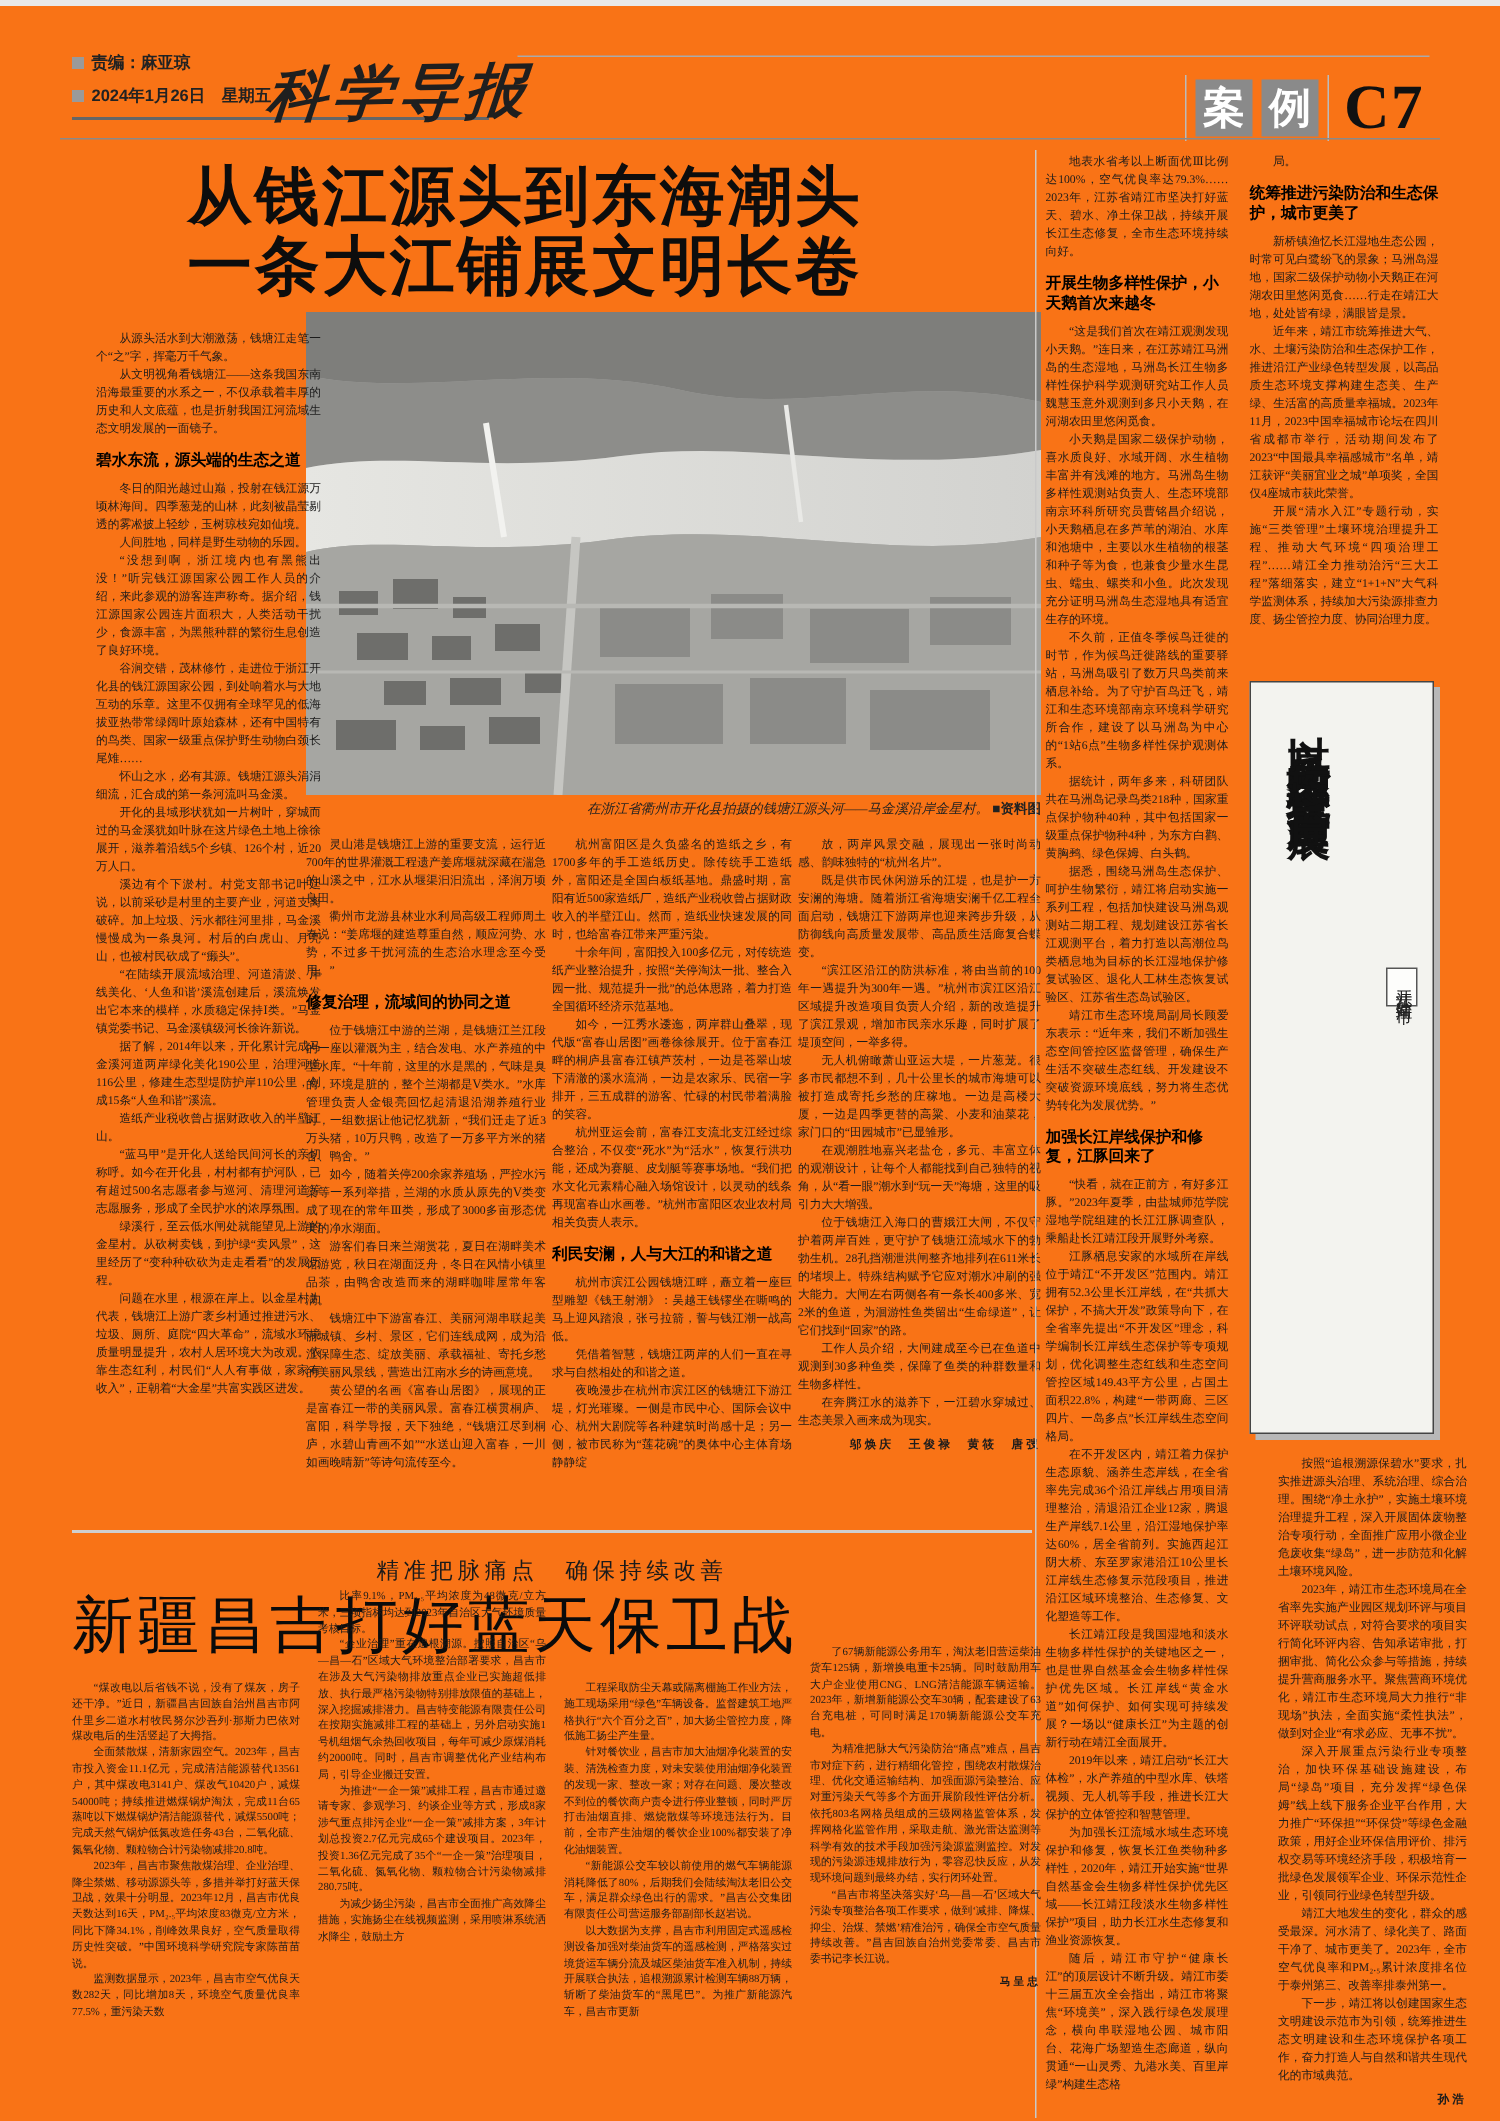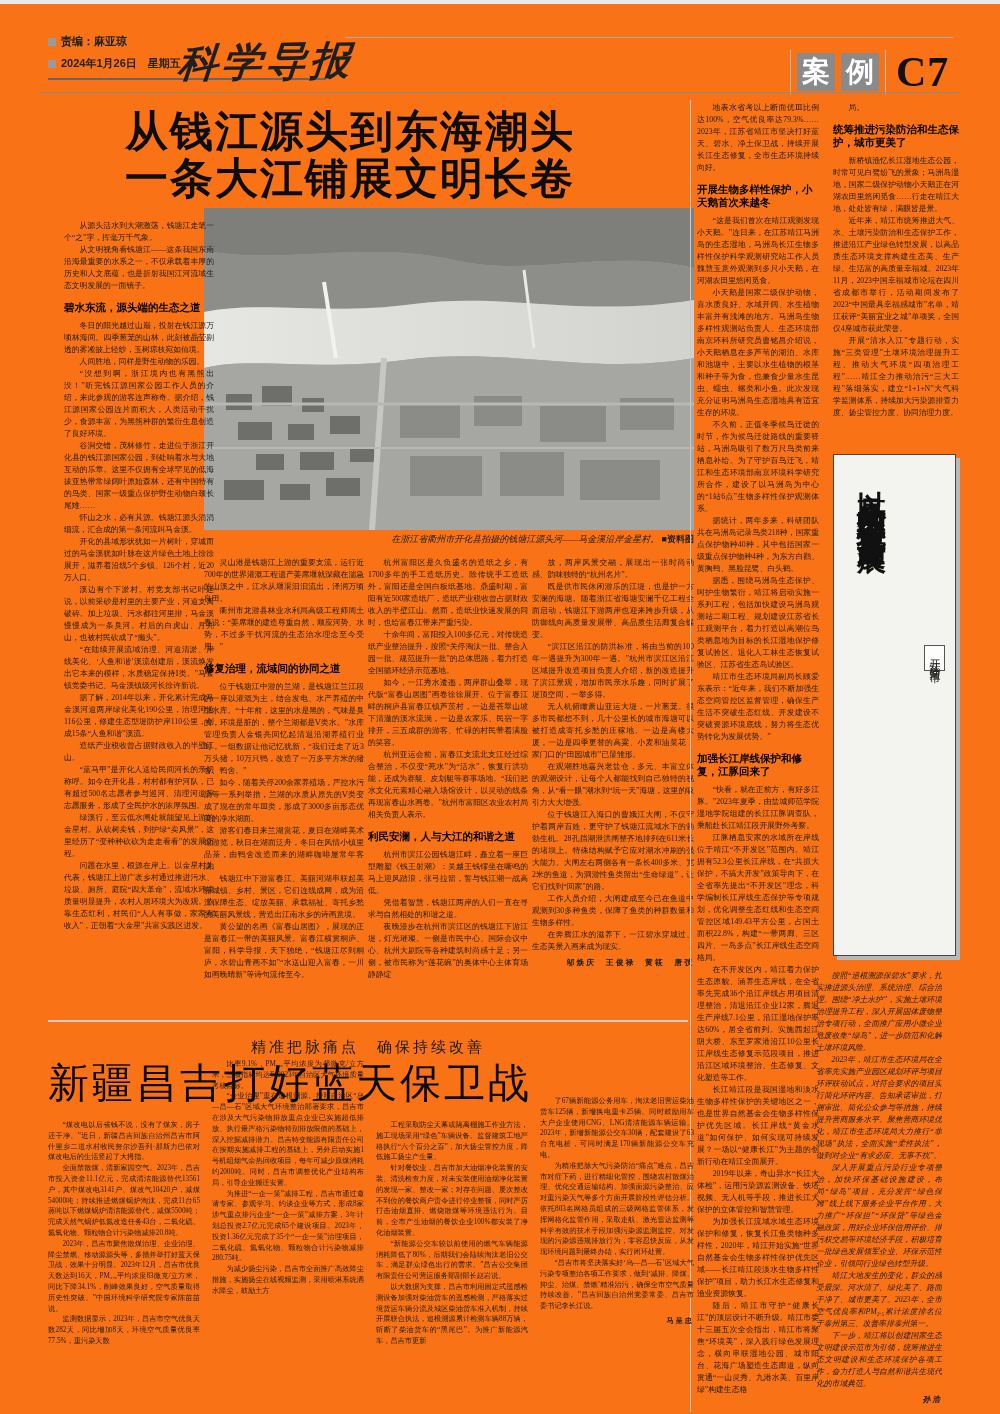--- a/index.html
+++ b/index.html
@@ -185,46 +185,46 @@
 
   <div class="mid-rule"></div>
   <div class="right-sep"></div>
 
   <div class="col" style="left:697px;top:98px;width:122px;height:1312px;">
       <p class="para">地表水省考以上断面优Ⅲ比例达100%，空气优良率达79.3%……2023年，江苏省靖江市坚决打好蓝天、碧水、净土保卫战，持续开展长江生态修复，全市生态环境持续向好。</p>
       <h3 class="subhead">开展生物多样性保护，小天鹅首次来越冬</h3>
       <p class="para">“这是我们首次在靖江观测发现小天鹅。”连日来，在江苏靖江马洲岛的生态湿地，马洲岛长江生物多样性保护科学观测研究站工作人员魏慧玉意外观测到多只小天鹅，在河湖农田里悠闲觅食。</p>
       <p class="para">小天鹅是国家二级保护动物，喜水质良好、水域开阔、水生植物丰富并有浅滩的地方。马洲岛生物多样性观测站负责人、生态环境部南京环科所研究员曹铭昌介绍说，小天鹅栖息在多芦苇的湖泊、水库和池塘中，主要以水生植物的根茎和种子等为食，也兼食少量水生昆虫、蠕虫、螺类和小鱼。此次发现充分证明马洲岛生态湿地具有适宜生存的环境。</p>
       <p class="para">不久前，正值冬季候鸟迁徙的时节，作为候鸟迁徙路线的重要驿站，马洲岛吸引了数万只鸟类前来栖息补给。为了守护百鸟迁飞，靖江和生态环境部南京环境科学研究所合作，建设了以马洲岛为中心的“1站6点”生物多样性保护观测体系。</p>
-      <p class="para">据统计，两年多来，科研团队共在马洲岛记录鸟类218种，国家重点保护物种40种，其中包括国家一级重点保护物种4种，为东方白鹳、黄胸鹀、黑脸琵鹭、白头鹤。</p>
+      <p class="para">据统计，两年多来，科研团队共在马洲岛记录鸟类218种，国家重点保护物种40种，其中包括国家一级重点保护物种4种，为东方白鹳、黄胸鹀、绿色保姆、白头鹤。</p>
       <p class="para">据悉，围绕马洲岛生态保护、呵护生物繁衍，靖江将启动实施一系列工程，包括加快建设马洲岛观测站二期工程、规划建设江苏省长江观测平台，着力打造以高潮位鸟类栖息地为目标的长江湿地保护修复试验区、退化人工林生态恢复试验区、江苏省生态岛试验区。</p>
       <p class="para">靖江市生态环境局副局长顾爱东表示：“近年来，我们不断加强生态空间管控区监督管理，确保生产生活不突破生态红线、开发建设不突破资源环境底线，努力将生态优势转化为发展优势。”</p>
       <h3 class="subhead">加强长江岸线保护和修复，江豚回来了</h3>
       <p class="para">“快看，就在正前方，有好多江豚。”2023年夏季，由盐城师范学院湿地学院组建的长江江豚调查队，乘船赴长江靖江段开展野外考察。</p>
       <p class="para">江豚栖息安家的水域所在岸线位于靖江“不开发区”范围内。靖江拥有52.3公里长江岸线，在“共抓大保护，不搞大开发”政策导向下，在全省率先提出“不开发区”理念，科学编制长江岸线生态保护等专项规划，优化调整生态红线和生态空间管控区域149.43平方公里，占国土面积22.8%，构建“一带两廊、三区四片、一岛多点”长江岸线生态空间格局。</p>
       <p class="para">在不开发区内，靖江着力保护生态原貌、涵养生态岸线，在全省率先完成36个沿江岸线占用项目清理整治，清退沿江企业12家，腾退生产岸线7.1公里，沿江湿地保护率达60%，居全省前列。实施西起江阴大桥、东至罗家港沿江10公里长江岸线生态修复示范段项目，推进沿江区域环境整治、生态修复、文化塑造等工作。</p>
       <p class="para">长江靖江段是我国湿地和淡水生物多样性保护的关键地区之一，也是世界自然基金会生物多样性保护优先区域。长江岸线“黄金水道”如何保护、如何实现可持续发展？一场以“健康长江”为主题的创新行动在靖江全面展开。</p>
-      <p class="para">2019年以来，奇山异水“长江大体检”，运用污染源监测设备、铁塔视频、无人机等手段，推进长江大保护的立体管控和智慧管理。</p>
+      <p class="para">2019年以来，靖江启动“长江大体检”，水产养殖的中型水库、铁塔视频、无人机等手段，推进长江大保护的立体管控和智慧管理。</p>
       <p class="para">为加强长江流域水域生态环境保护和修复，恢复长江鱼类物种多样性，2020年，靖江开始实施“世界自然基金会生物多样性保护优先区域——长江靖江段淡水生物多样性保护”项目，助力长江水生态修复和渔业资源恢复。</p>
       <p class="para">随后，靖江市守护“健康长江”的顶层设计不断升级。靖江市委十三届五次全会指出，靖江市将聚焦“环境美”，深入践行绿色发展理念，横向串联湿地公园、城市阳台、花海广场塑造生态廊道，纵向贯通“一山灵秀、九港水美、百里岸绿”构建生态格</p>
     </div>
   <div class="col" style="left:833px;top:98px;width:126px;height:344px;">
       <p class="para">局。</p>
       <h3 class="subhead">统筹推进污染防治和生态保护，城市更美了</h3>
       <p class="para">新桥镇渔忆长江湿地生态公园，时常可见白鹭纷飞的景象；马洲岛湿地，国家二级保护动物小天鹅正在河湖农田里悠闲觅食……行走在靖江大地，处处皆有绿，满眼皆是景。</p>
       <p class="para">近年来，靖江市统筹推进大气、水、土壤污染防治和生态保护工作，推进沿江产业绿色转型发展，以高品质生态环境支撑构建生态美、生产绿、生活富的高质量幸福城。2023年11月，2023中国幸福城市论坛在四川省成都市举行，活动期间发布了2023“中国最具幸福感城市”名单，靖江获评“美丽宜业之城”单项奖，全国仅4座城市获此荣誉。</p>
       <p class="para">开展“清水入江”专题行动，实施“三类管理”土壤环境治理提升工程、推动大气环境“四项治理工程”……靖江全力推动治污“三大工程”落细落实，建立“1+1+N”大气科学监测体系，持续加大污染源排查力度、扬尘管控力度、协同治理力度。</p>
     </div>
 
   <div class="vbox">
     <div class="vtitle">以高品质生态环境支撑高质量发展</div>
     <div class="vtag">开江苏省靖江市</div>
   </div>
 
-  <div class="col" style="left:816px;top:966px;width:126px;height:444px;font-style:italic;">
+  <div class="col" style="left:852px;top:966px;width:126px;height:444px;">
       <p class="para">按照“追根溯源保碧水”要求，扎实推进源头治理、系统治理、综合治理。围绕“净土永护”，实施土壤环境治理提升工程，深入开展固体废物整治专项行动，全面推广应用小微企业危废收集“绿岛”，进一步防范和化解土壤环境风险。</p>
       <p class="para">2023年，靖江市生态环境局在全省率先实施产业园区规划环评与项目环评联动试点，对符合要求的项目实行简化环评内容、告知承诺审批，打捆审批、简化公众参与等措施，持续提升营商服务水平。聚焦营商环境优化，靖江市生态环境局大力推行“非现场”执法，全面实施“柔性执法”，做到对企业“有求必应、无事不扰”。</p>
       <p class="para">深入开展重点污染行业专项整治，加快环保基础设施建设，布局“绿岛”项目，充分发挥“绿色保姆”线上线下服务企业平台作用，大力推广“环保担”“环保贷”等绿色金融政策，用好企业环保信用评价、排污权交易等环境经济手段，积极培育一批绿色发展领军企业、环保示范性企业，引领同行业绿色转型升级。</p>
       <p class="para">靖江大地发生的变化，群众的感受最深。河水清了、绿化美了、路面干净了、城市更美了。2023年，全市空气优良率和PM₂.₅累计浓度排名位于泰州第三、改善率排泰州第一。</p>
       <p class="para">下一步，靖江将以创建国家生态文明建设示范市为引领，统筹推进生态文明建设和生态环境保护各项工作，奋力打造人与自然和谐共生现代化的市域典范。</p>
       <p class="byline">孙浩</p>
     </div>
 
   <div class="kicker">精准把脉痛点　确保持续改善</div>
   <div class="bottom-headline">新疆昌吉打好蓝天保卫战</div>

